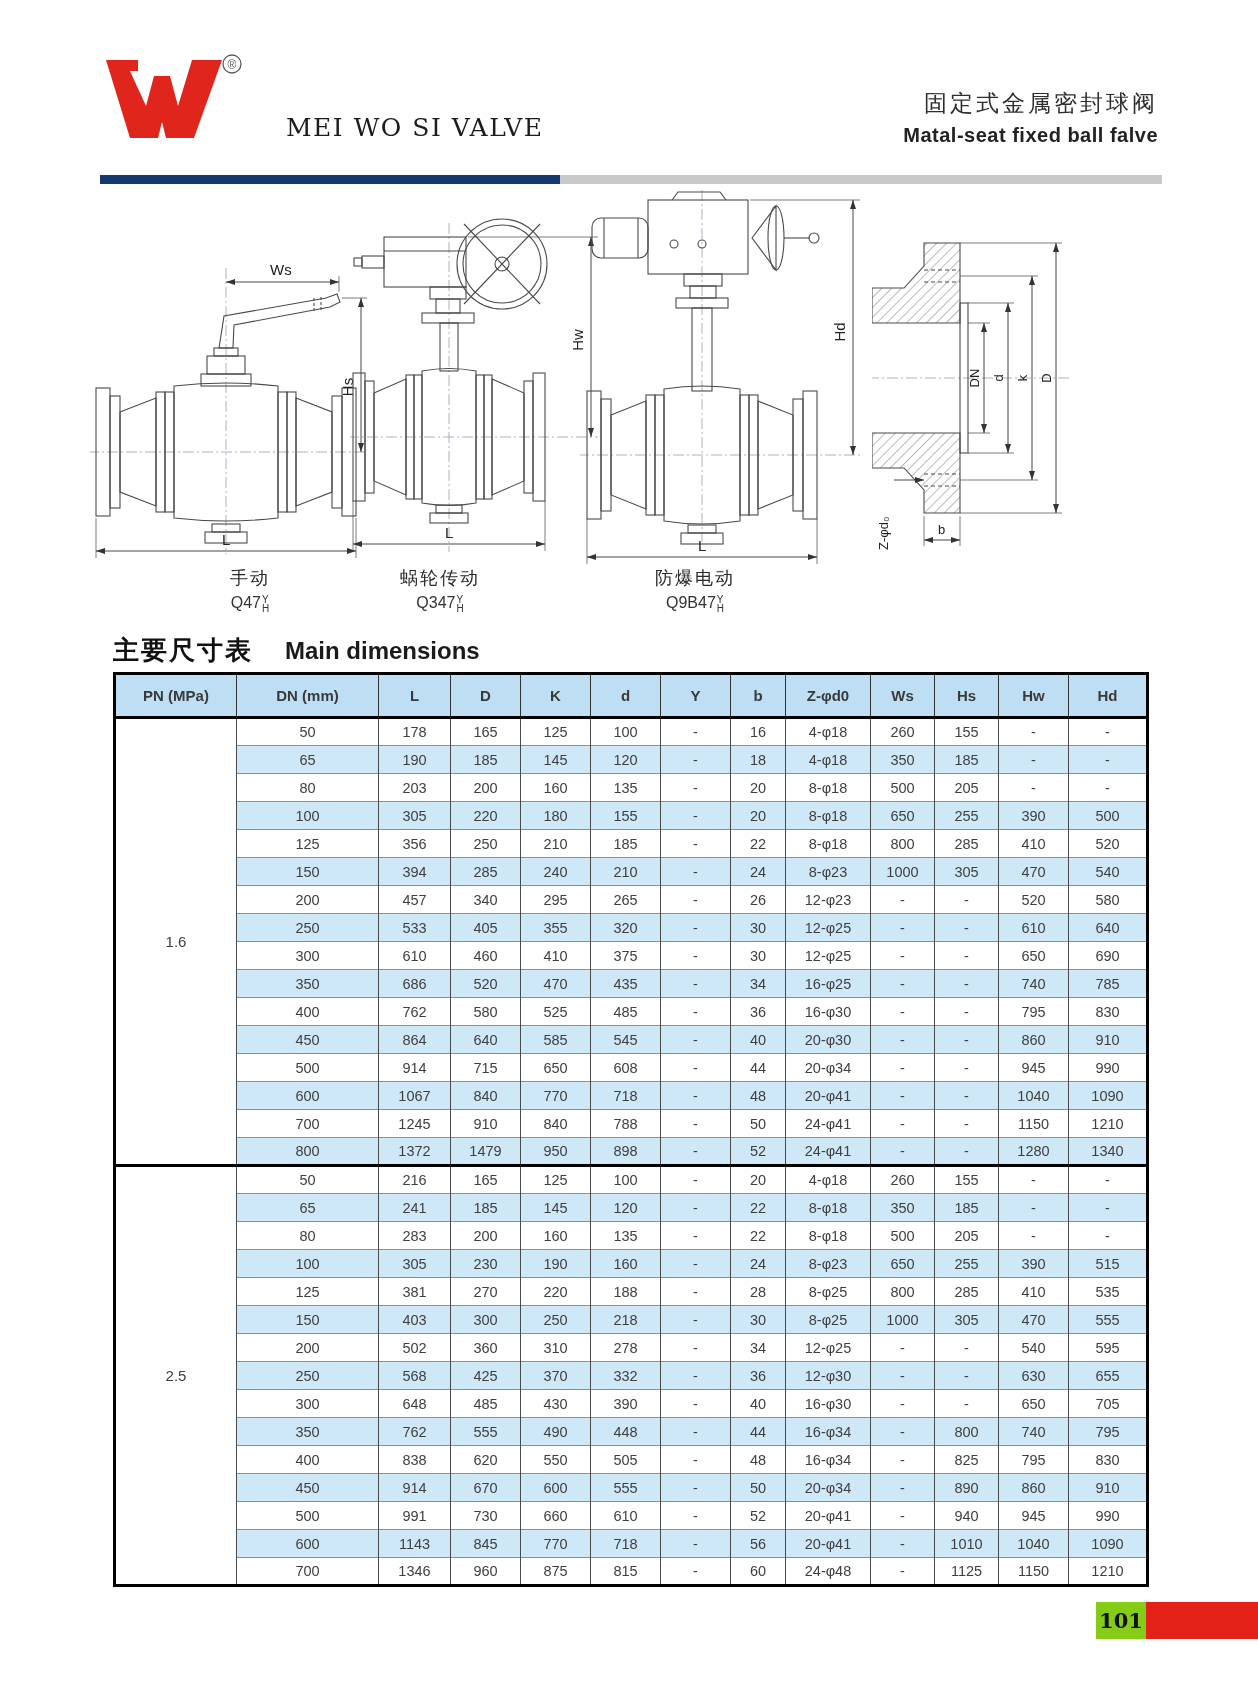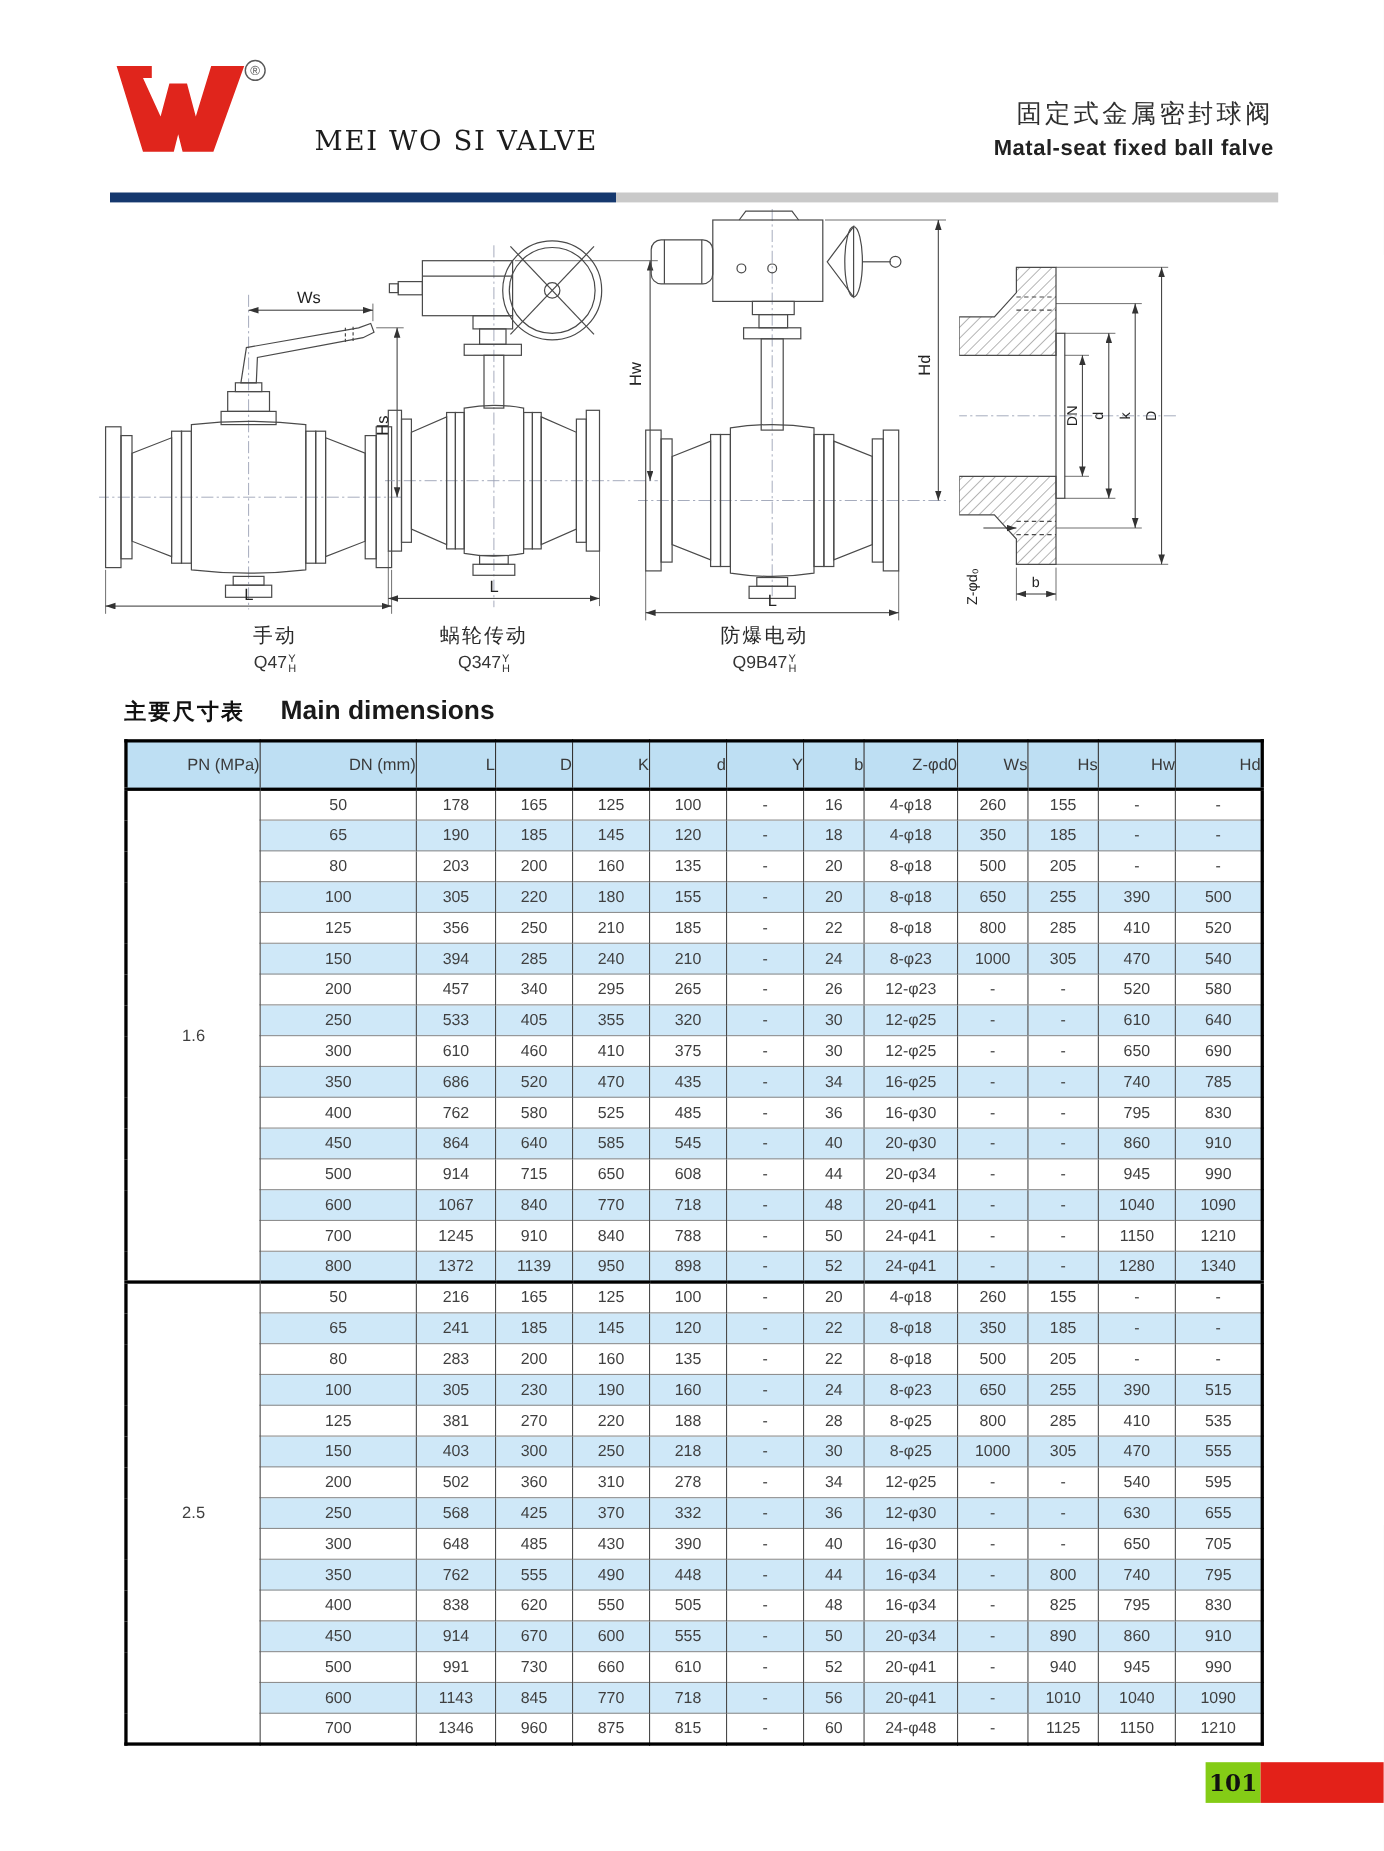--- a/index.html
+++ b/index.html
@@ -26,27 +26,27 @@
   svg .dimlab { font-family:"Liberation Sans", sans-serif; font-size:15px; fill:#222; }
   svg .dimlab-s { font-family:"Liberation Sans", sans-serif; font-size:13px; fill:#222; }
   .caption { position:absolute; width:170px; text-align:center; color:#2a2a2a; }
   .caption .cap-cn { font-size:18px; letter-spacing:2px; }
   .caption .cap-model { font-size:16px; margin-top:4px; color:#333; }
   .mstack { display:inline-block; vertical-align:-4px; font-size:10px; line-height:9px; text-align:left; margin-left:1px; }
   .mstack span { display:block; }
 
   
   .sec-title { position:absolute; left:113px; top:633px; white-space:nowrap; }
-  .sec-cn { font-size:20px; font-weight:bold; color:#111; letter-spacing:2px; }
+  .sec-cn { font-size:26px; font-weight:bold; color:#111; letter-spacing:2px; }
   .sec-en { font-size:24px; font-weight:600; color:#1a1a1a; margin-left:32px;text-align:right; }
 
   
   .tbl-wrap { position:absolute; left:113px; top:672px; }
   table.dims { border-collapse:collapse; table-layout:fixed; width:1033px; border:3px solid #000; }
-  table.dims th { background:#bedff3; height:44px; font-size:15px; font-weight:normal; color:#3a3a3a; border:1px solid #333; border-bottom:3px solid #000;text-align:right; }
+  table.dims th { background:#bedff3; height:44px; font-size:15px; font-weight:bold; color:#3a3a3a; border:1px solid #333; border-bottom:3px solid #000; }
   table.dims td { height:28px; font-size:14.5px; color:#3f3f3f; text-align:center; border-left:1px solid #4a4a4a; border-right:1px solid #4a4a4a; border-top:1px solid #8f8f8f; }
   table.dims tbody tr:nth-child(odd) td { background:#ffffff; }
   table.dims tbody tr:nth-child(even) td { background:#cfe8f8; }
   table.dims td.pn-cell { background:#ffffff !important; font-size:15px; vertical-align:middle; }
   table.dims tr.group-start td { border-top:3px solid #000; }
 
   
   .pagenum { position:absolute; left:1096px; top:1602px; width:50px; height:37px; background:#84cc16; text-align:center; line-height:37px; font-family:"DejaVu Serif", serif; font-size:21px; font-weight:bold; color:#111; }
   .red-bar { position:absolute; left:1146px; top:1602px; width:112px; height:37px; background:#e32119; }
 </style>
@@ -484,21 +484,21 @@
             <td>50</td>
             <td>24-φ41</td>
             <td>-</td>
             <td>-</td>
             <td>1150</td>
             <td>1210</td>
           </tr>
           <tr>
             <td>800</td>
             <td>1372</td>
-            <td>1139</td>
+            <td>1479</td>
             <td>950</td>
             <td>898</td>
             <td>-</td>
             <td>52</td>
             <td>24-φ41</td>
             <td>-</td>
             <td>-</td>
             <td>1280</td>
             <td>1340</td>
           </tr>

